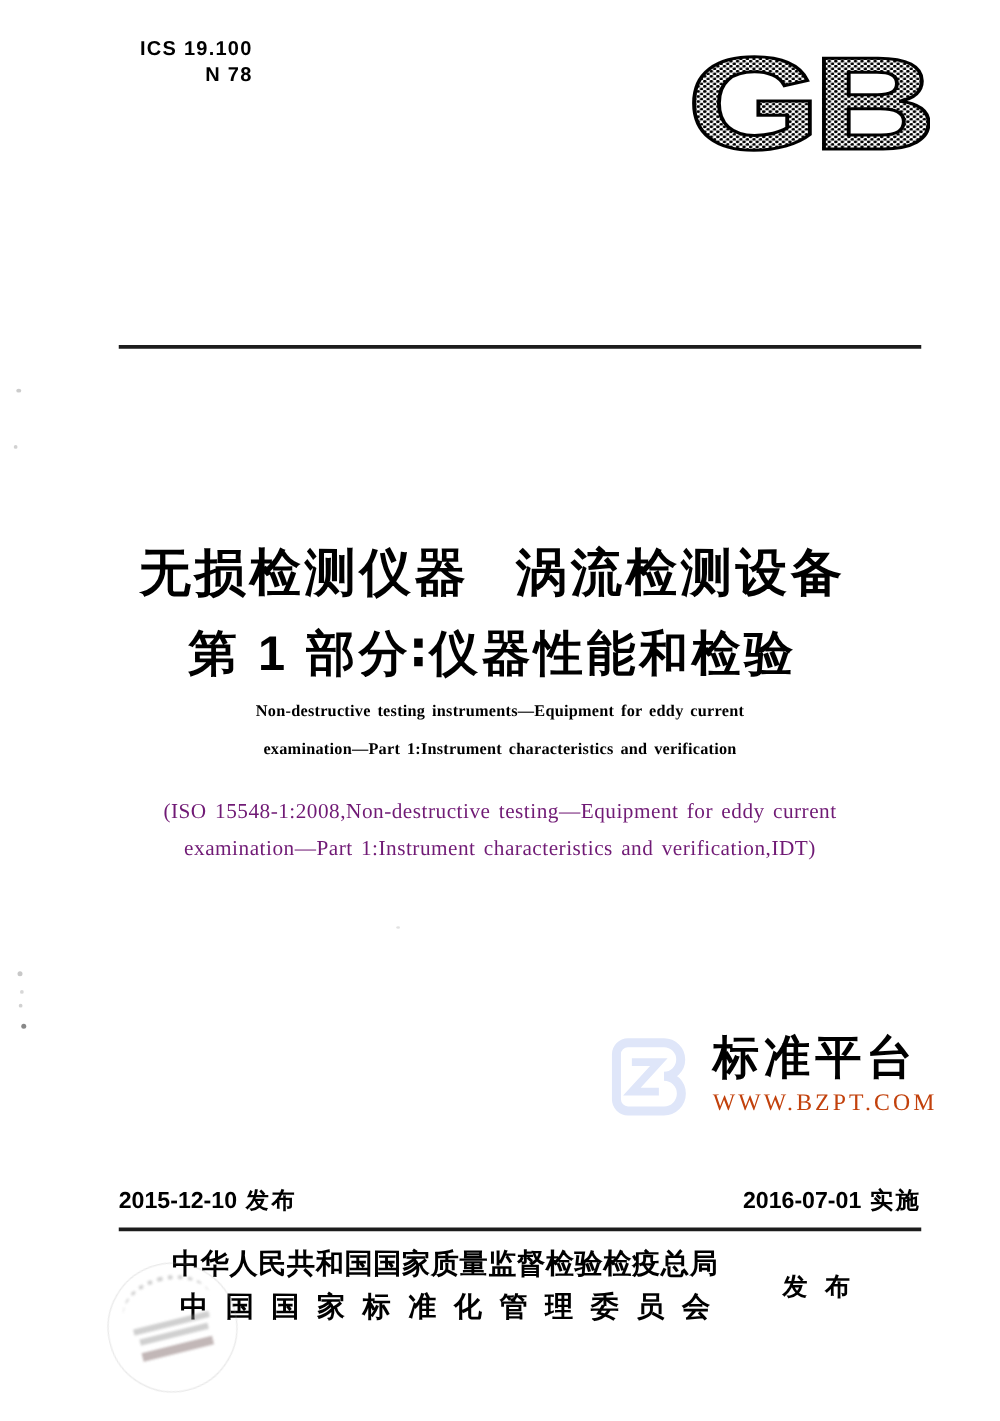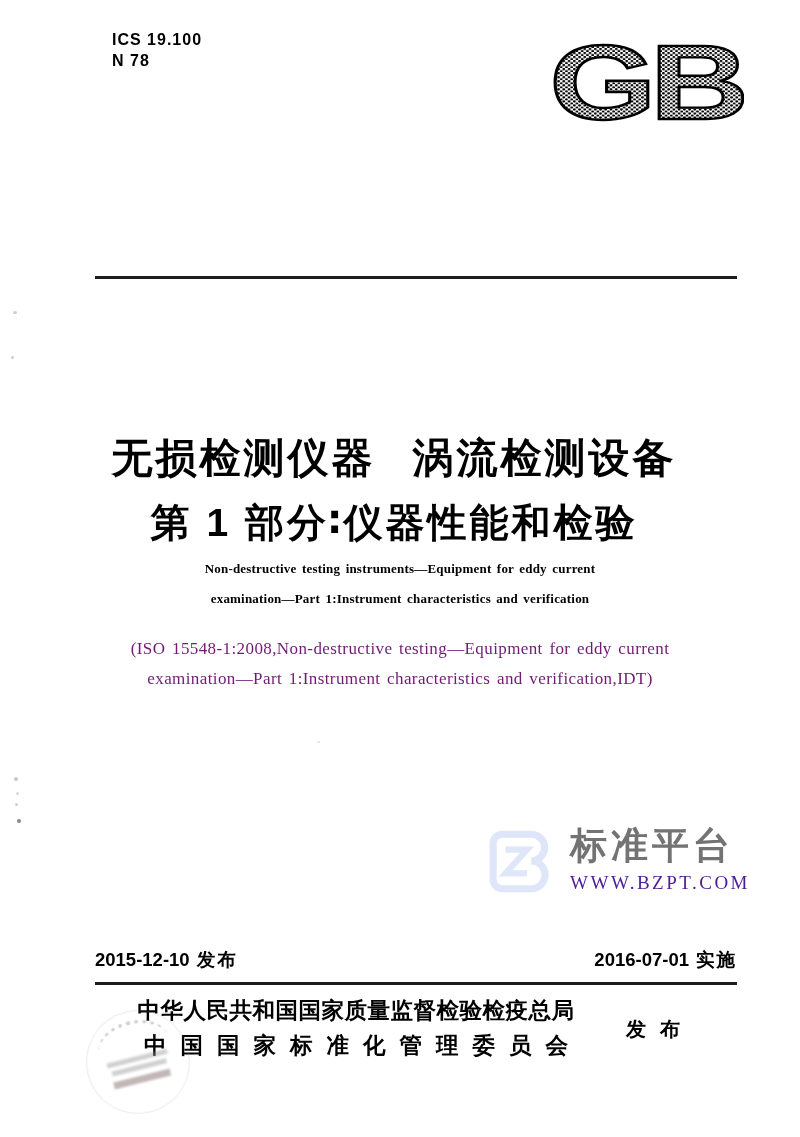--- a/index.html
+++ b/index.html
@@ -2,21 +2,21 @@
 <html><head>
 <meta charset="utf-8">
 <style>
   html,body{margin:0;padding:0;background:#ffffff;}
   .page{
     position:relative;width:800px;height:1137px;background:#fff;
     overflow:hidden;color:#000;
     font-family:"Liberation Sans","DejaVu Sans",sans-serif;
   }
   
-  .ics-block{position:absolute;left:112px;top:29px;font-size:16px;font-weight:bold;line-height:21px;letter-spacing:1px;}
+  .ics-block{position:absolute;left:112px;top:29px;font-size:16px;font-weight:bold;line-height:21px;letter-spacing:1px;text-align:right;}
   
   .gb-logo{position:absolute;right:56px;top:34px;width:192px;height:92px;}
   
   .std-name{position:absolute;top:146px;left:95px;width:642px;display:flex;justify-content:center;}
   .std-name span{
     font-family:"Liberation Serif","DejaVu Serif",serif;
     font-weight:bold;font-size:41px;letter-spacing:21px;margin-right:-21px;white-space:nowrap;
   }
   
   .std-number{position:absolute;top:226px;right:68px;font-size:19px;font-weight:bold;letter-spacing:.3px;}
@@ -117,22 +117,22 @@
   </div>
 
   <div class="watermark">
     <svg class="wm-logo" viewBox="0 0 70 62" xmlns="http://www.w3.org/2000/svg" aria-hidden="true">
       <g fill="none" stroke="#dfe6f9" stroke-width="7">
         <path d="M14,4 H42 A13,13 0 0 1 42,30 A13,13 0 0 1 42,57 H14 A9,9 0 0 1 5,48 V13 A9,9 0 0 1 14,4 Z"></path>
         <path d="M17,19 H38 L17,42 H38" stroke-width="6"></path>
       </g>
     </svg>
     <div class="wm-text">
-      <div class="wm-name" style="color: #737373;">标准平台</div>
-      <div class="wm-url" style="color: #4c1d95;">WWW.BZPT.COM</div>
+      <div class="wm-name" style="color: #000000;">标准平台</div>
+      <div class="wm-url" style="color: #c2410c;">WWW.BZPT.COM</div>
     </div>
   </div>
 
   <div class="dates">
     <div>
       <span>2015-12-10</span><span class="lbl">发布</span>
     </div>
     <div>
       <span>2016-07-01</span><span class="lbl">实施</span>
     </div>

